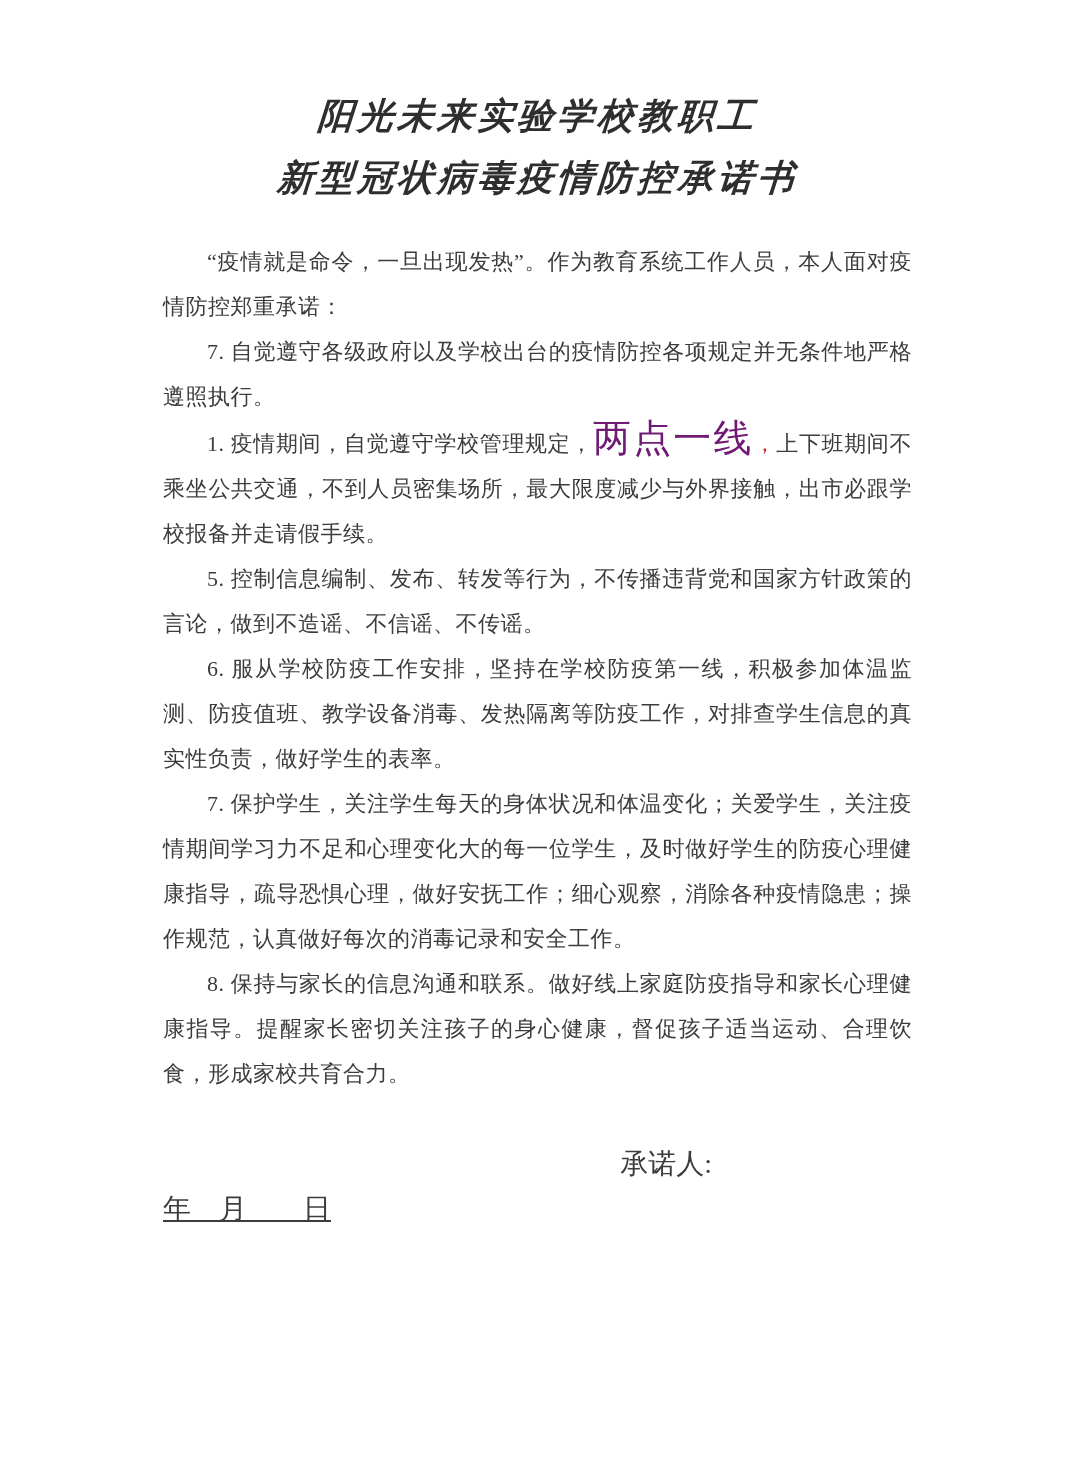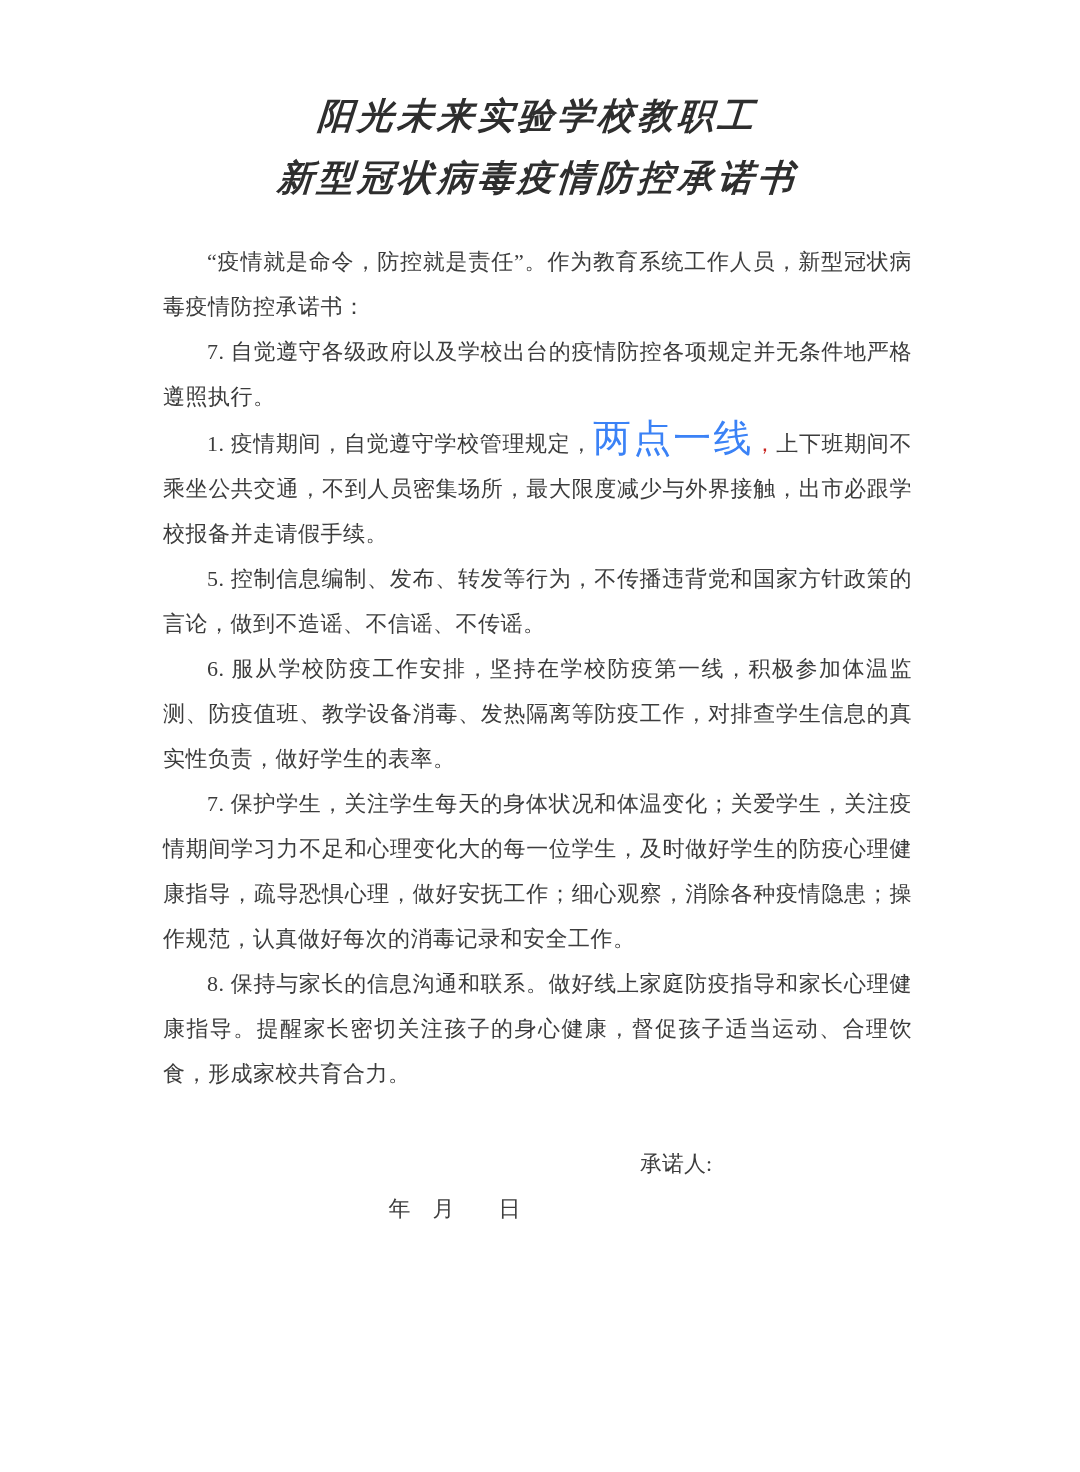--- a/index.html
+++ b/index.html
@@ -47,48 +47,49 @@
     line-height: 1;
     font-weight: 400;
     letter-spacing: 2px;
   }
   .hl-red {
     
     color: #c9241f;
   }
   .signature-block {
     margin-top: 45px;
-    font-size: 22px;
+    font-size: 28px;
     line-height: 45px;
   }
   .sig-label-line {
     text-align: right;
     padding-right: 200px;
   }
   .sig-date-line {
-    text-align: center;
+    text-align: left;
     padding-right: 166px;
+    text-decoration: underline;
   }
 </style>
 </head>
 <body>
 
 <div class="page">
 
   <div class="doc-title">
     <div class="title-line" data-bind="title.line1">阳光未来实验学校教职工</div>
     <div class="title-line" data-bind="title.line2">新型冠状病毒疫情防控承诺书</div>
   </div>
 
   <div class="doc-body">
-    <p data-bind="intro">“疫情就是命令，防控就是责任”。作为教育系统工作人员，新型冠状病毒疫情防控承诺书：</p>
+    <p data-bind="intro">“疫情就是命令，一旦出现发热”。作为教育系统工作人员，本人面对疫情防控郑重承诺：</p>
 
     <p data-bind="items.0.text">7. 自觉遵守各级政府以及学校出台的疫情防控各项规定并无条件地严格遵照执行。</p>
 
-    <p><span data-bind="items.1.prefix">1. 疫情期间，自觉遵守学校管理规定，</span><span class="hl-big hl-red" data-bind="items.1.highlight" style="color: #3b82f6;">两点一线</span><span class="hl-red" data-bind="items.1.highlight_comma" style="color: rgb(201, 36, 31);">，</span><span data-bind="items.1.suffix">上下班期间不乘坐公共交通，不到人员密集场所，最大限度减少与外界接触，出市必跟学校报备并走请假手续。</span></p>
+    <p><span data-bind="items.1.prefix">1. 疫情期间，自觉遵守学校管理规定，</span><span class="hl-big hl-red" data-bind="items.1.highlight" style="color: #701a75;">两点一线</span><span class="hl-red" data-bind="items.1.highlight_comma" style="color: rgb(201, 36, 31);">，</span><span data-bind="items.1.suffix">上下班期间不乘坐公共交通，不到人员密集场所，最大限度减少与外界接触，出市必跟学校报备并走请假手续。</span></p>
 
     <p data-bind="items.4.text">5. 控制信息编制、发布、转发等行为，不传播违背党和国家方针政策的言论，做到不造谣、不信谣、不传谣。</p>
     <p data-bind="items.5.text">6. 服从学校防疫工作安排，坚持在学校防疫第一线，积极参加体温监测、防疫值班、教学设备消毒、发热隔离等防疫工作，对排查学生信息的真实性负责，做好学生的表率。</p>
     <p data-bind="items.6.text">7. 保护学生，关注学生每天的身体状况和体温变化；关爱学生，关注疫情期间学习力不足和心理变化大的每一位学生，及时做好学生的防疫心理健康指导，疏导恐惧心理，做好安抚工作；细心观察，消除各种疫情隐患；操作规范，认真做好每次的消毒记录和安全工作。</p>
     <p data-bind="items.7.text">8. 保持与家长的信息沟通和联系。做好线上家庭防疫指导和家长心理健康指导。提醒家长密切关注孩子的身心健康，督促孩子适当运动、合理饮食，形成家校共育合力。</p>
 
   </div>
 
   <div class="signature-block">
     <div class="sig-label-line" data-bind="signature.label">承诺人:</div>

